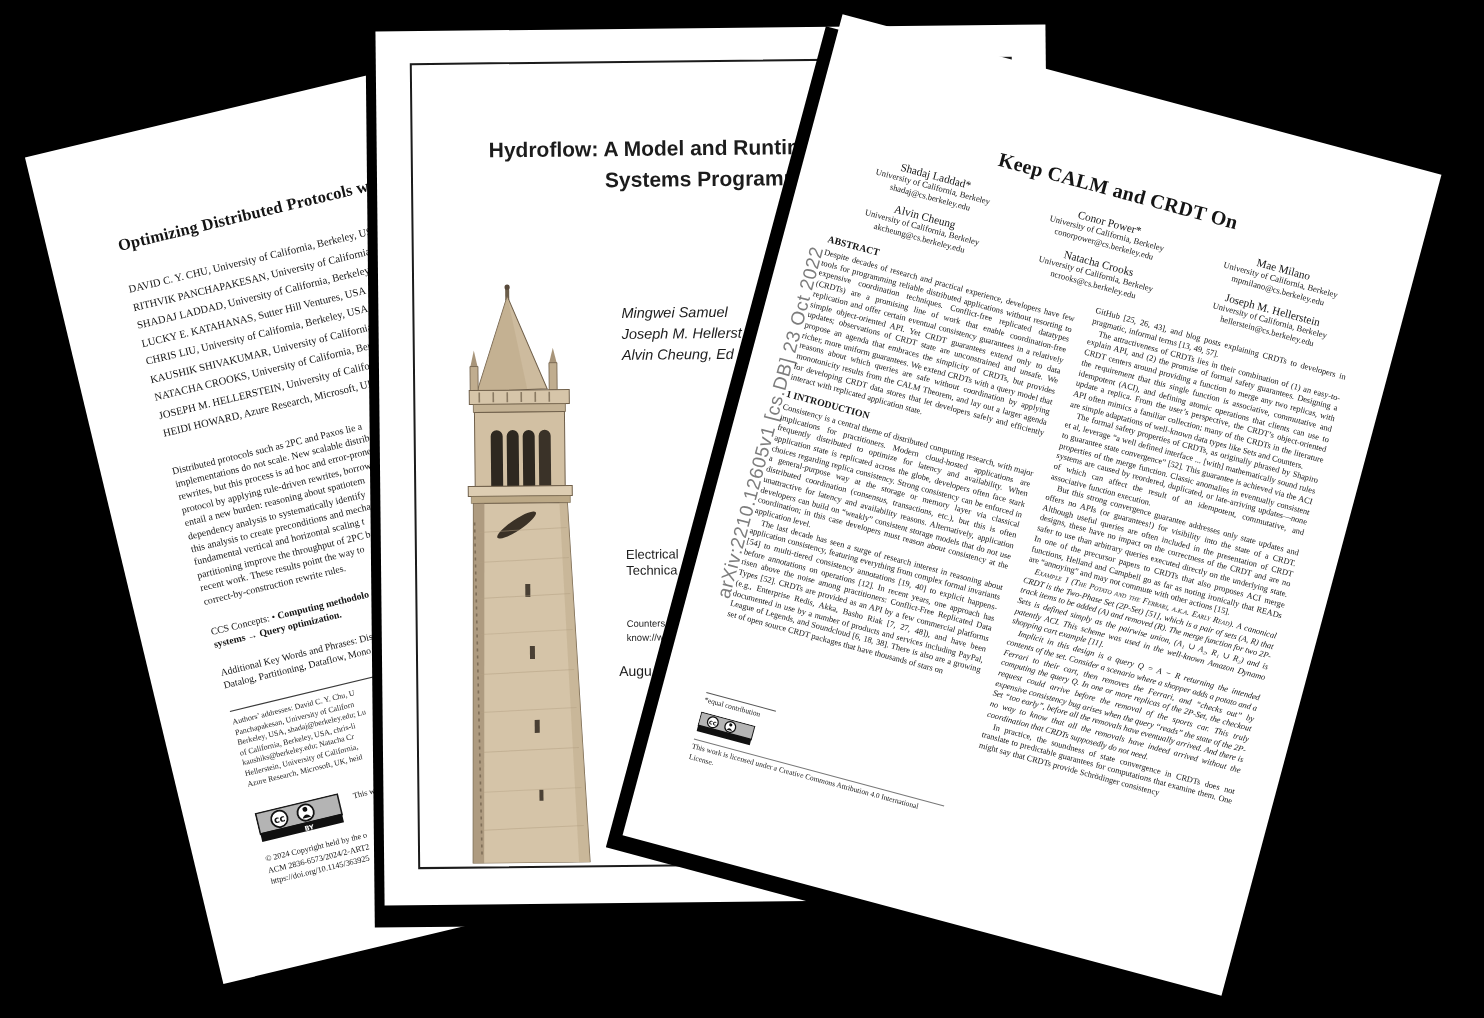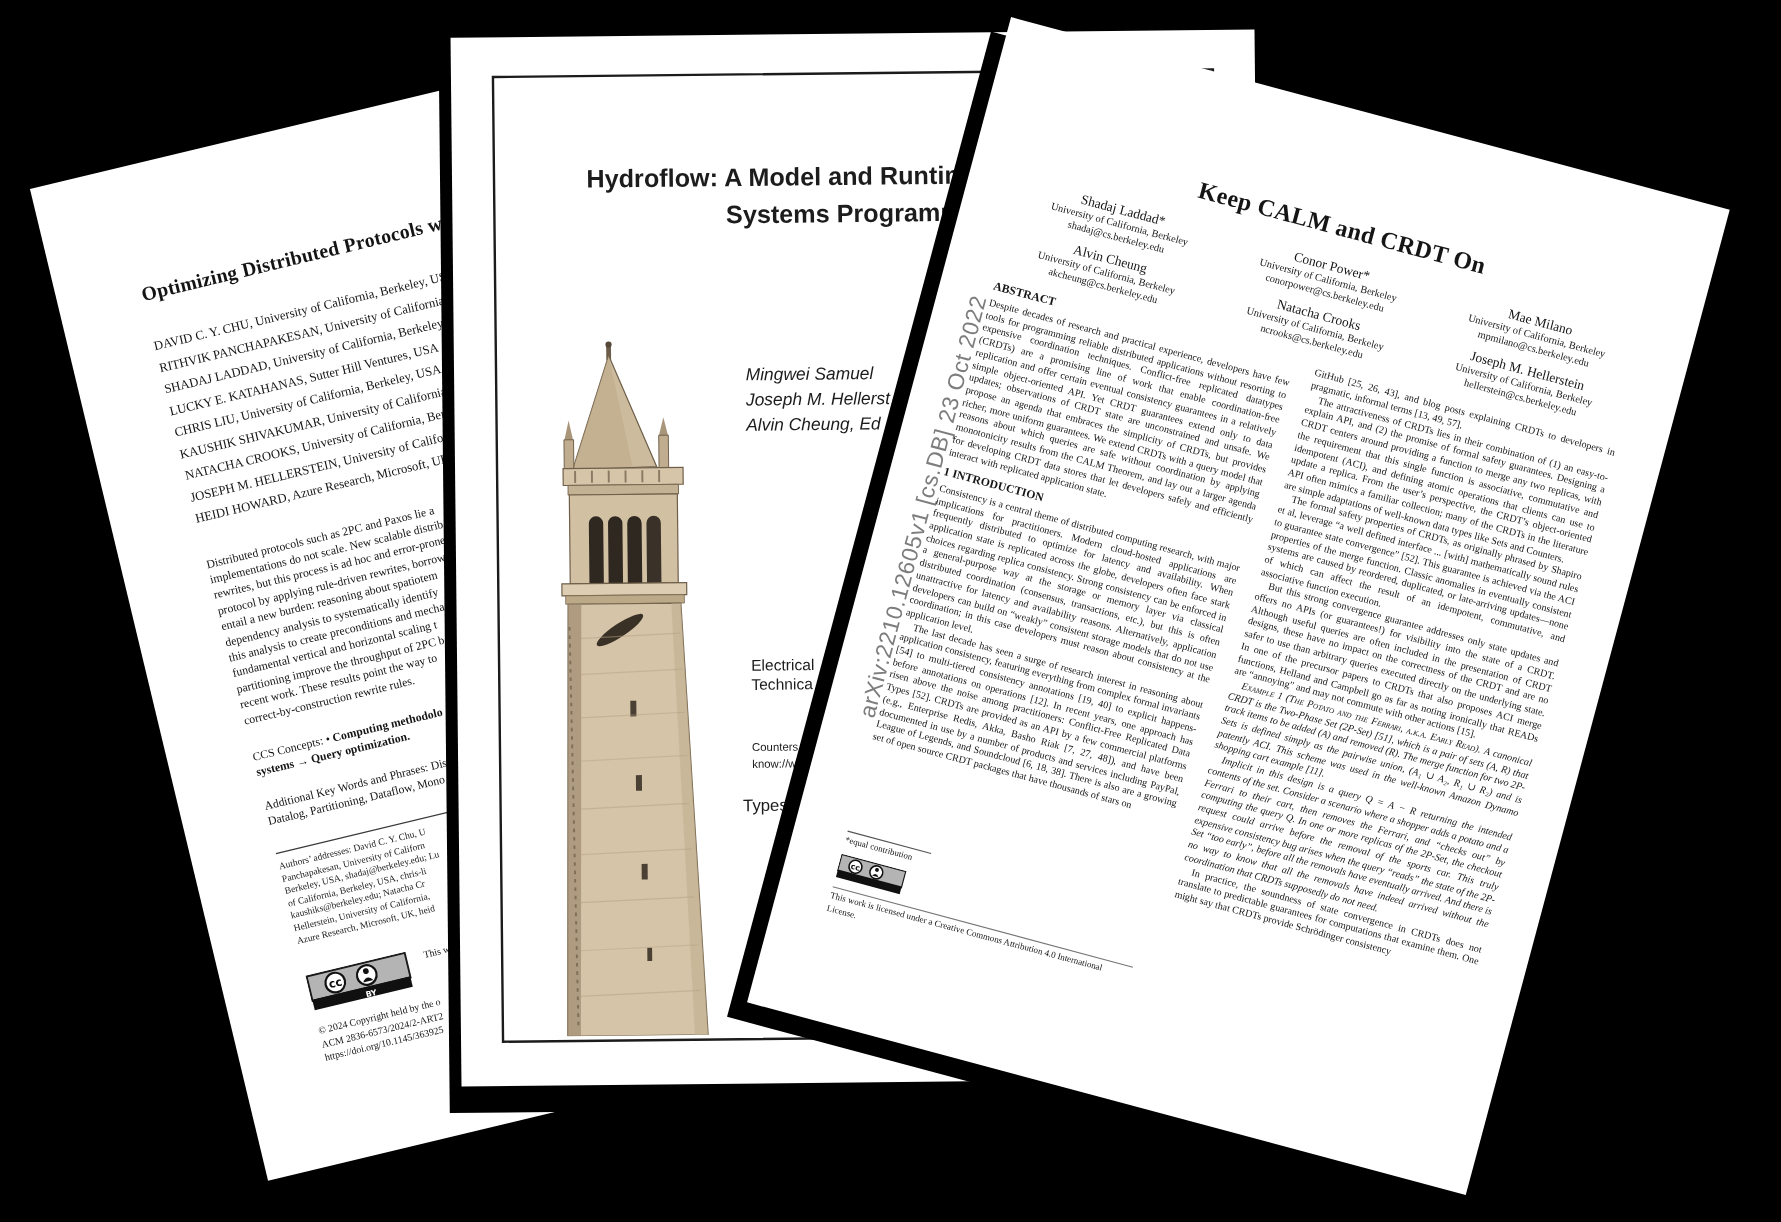--- a/index.html
+++ b/index.html
@@ -148,21 +148,21 @@
           <div>Alvin Cheung, Ed</div>
         </div>
       <div class="mp-dept">
           <div>Electrical</div>
           <div>Technica</div>
         </div>
       <div class="mp-report">
           <div>Counters</div>
           <div>know://ww</div>
         </div>
-      <div class="mp-date">Types</div>
+      <div class="mp-date">Augu</div>
 
       <svg class="mp-tower" viewBox="0 0 124 581">
 
         <rect x="41" y="4" width="4" height="14" fill="#6b5d4a"></rect>
         <circle cx="43" cy="5" r="2.6" fill="#57493a"></circle>
 
         <polygon points="43,14 82,107 12,109" fill="#cdbb9e" stroke="#6f5f4a" stroke-width="1"></polygon>
         <polygon points="43,14 62,107 12,109" fill="#bda989" opacity="0.55"></polygon>
 
         <polygon points="9,68 13,86 5,86" fill="#a8957a"></polygon>

